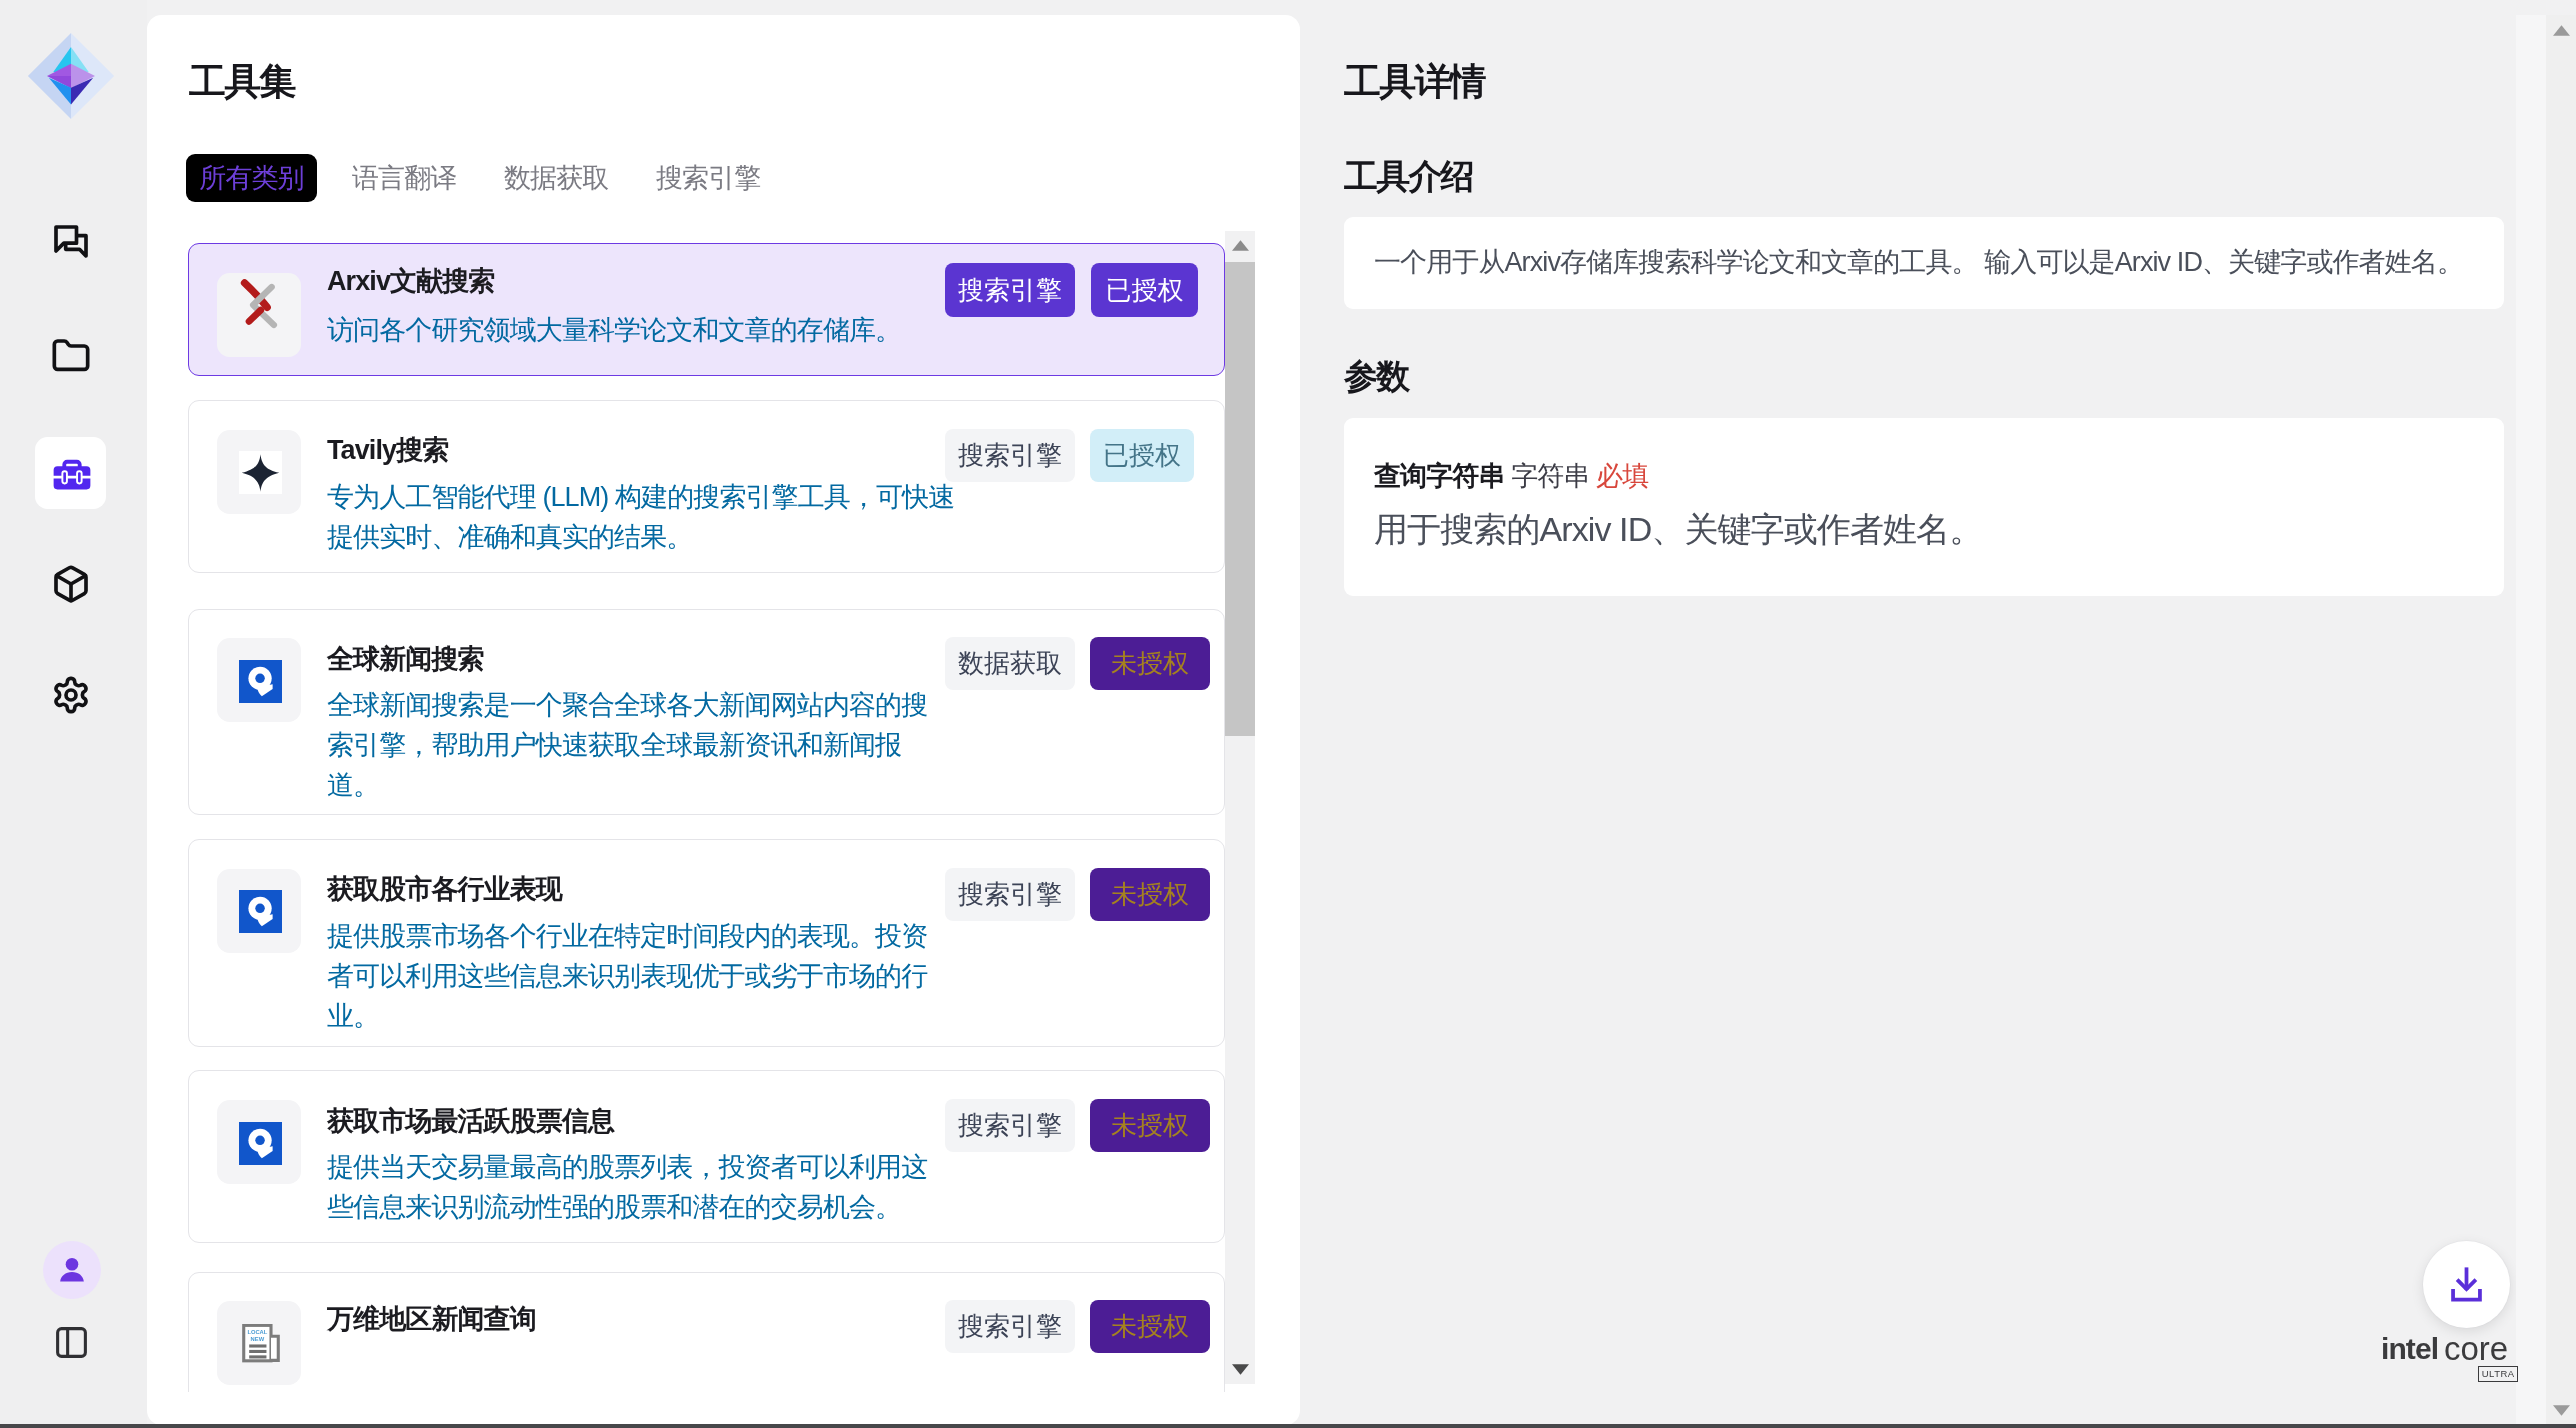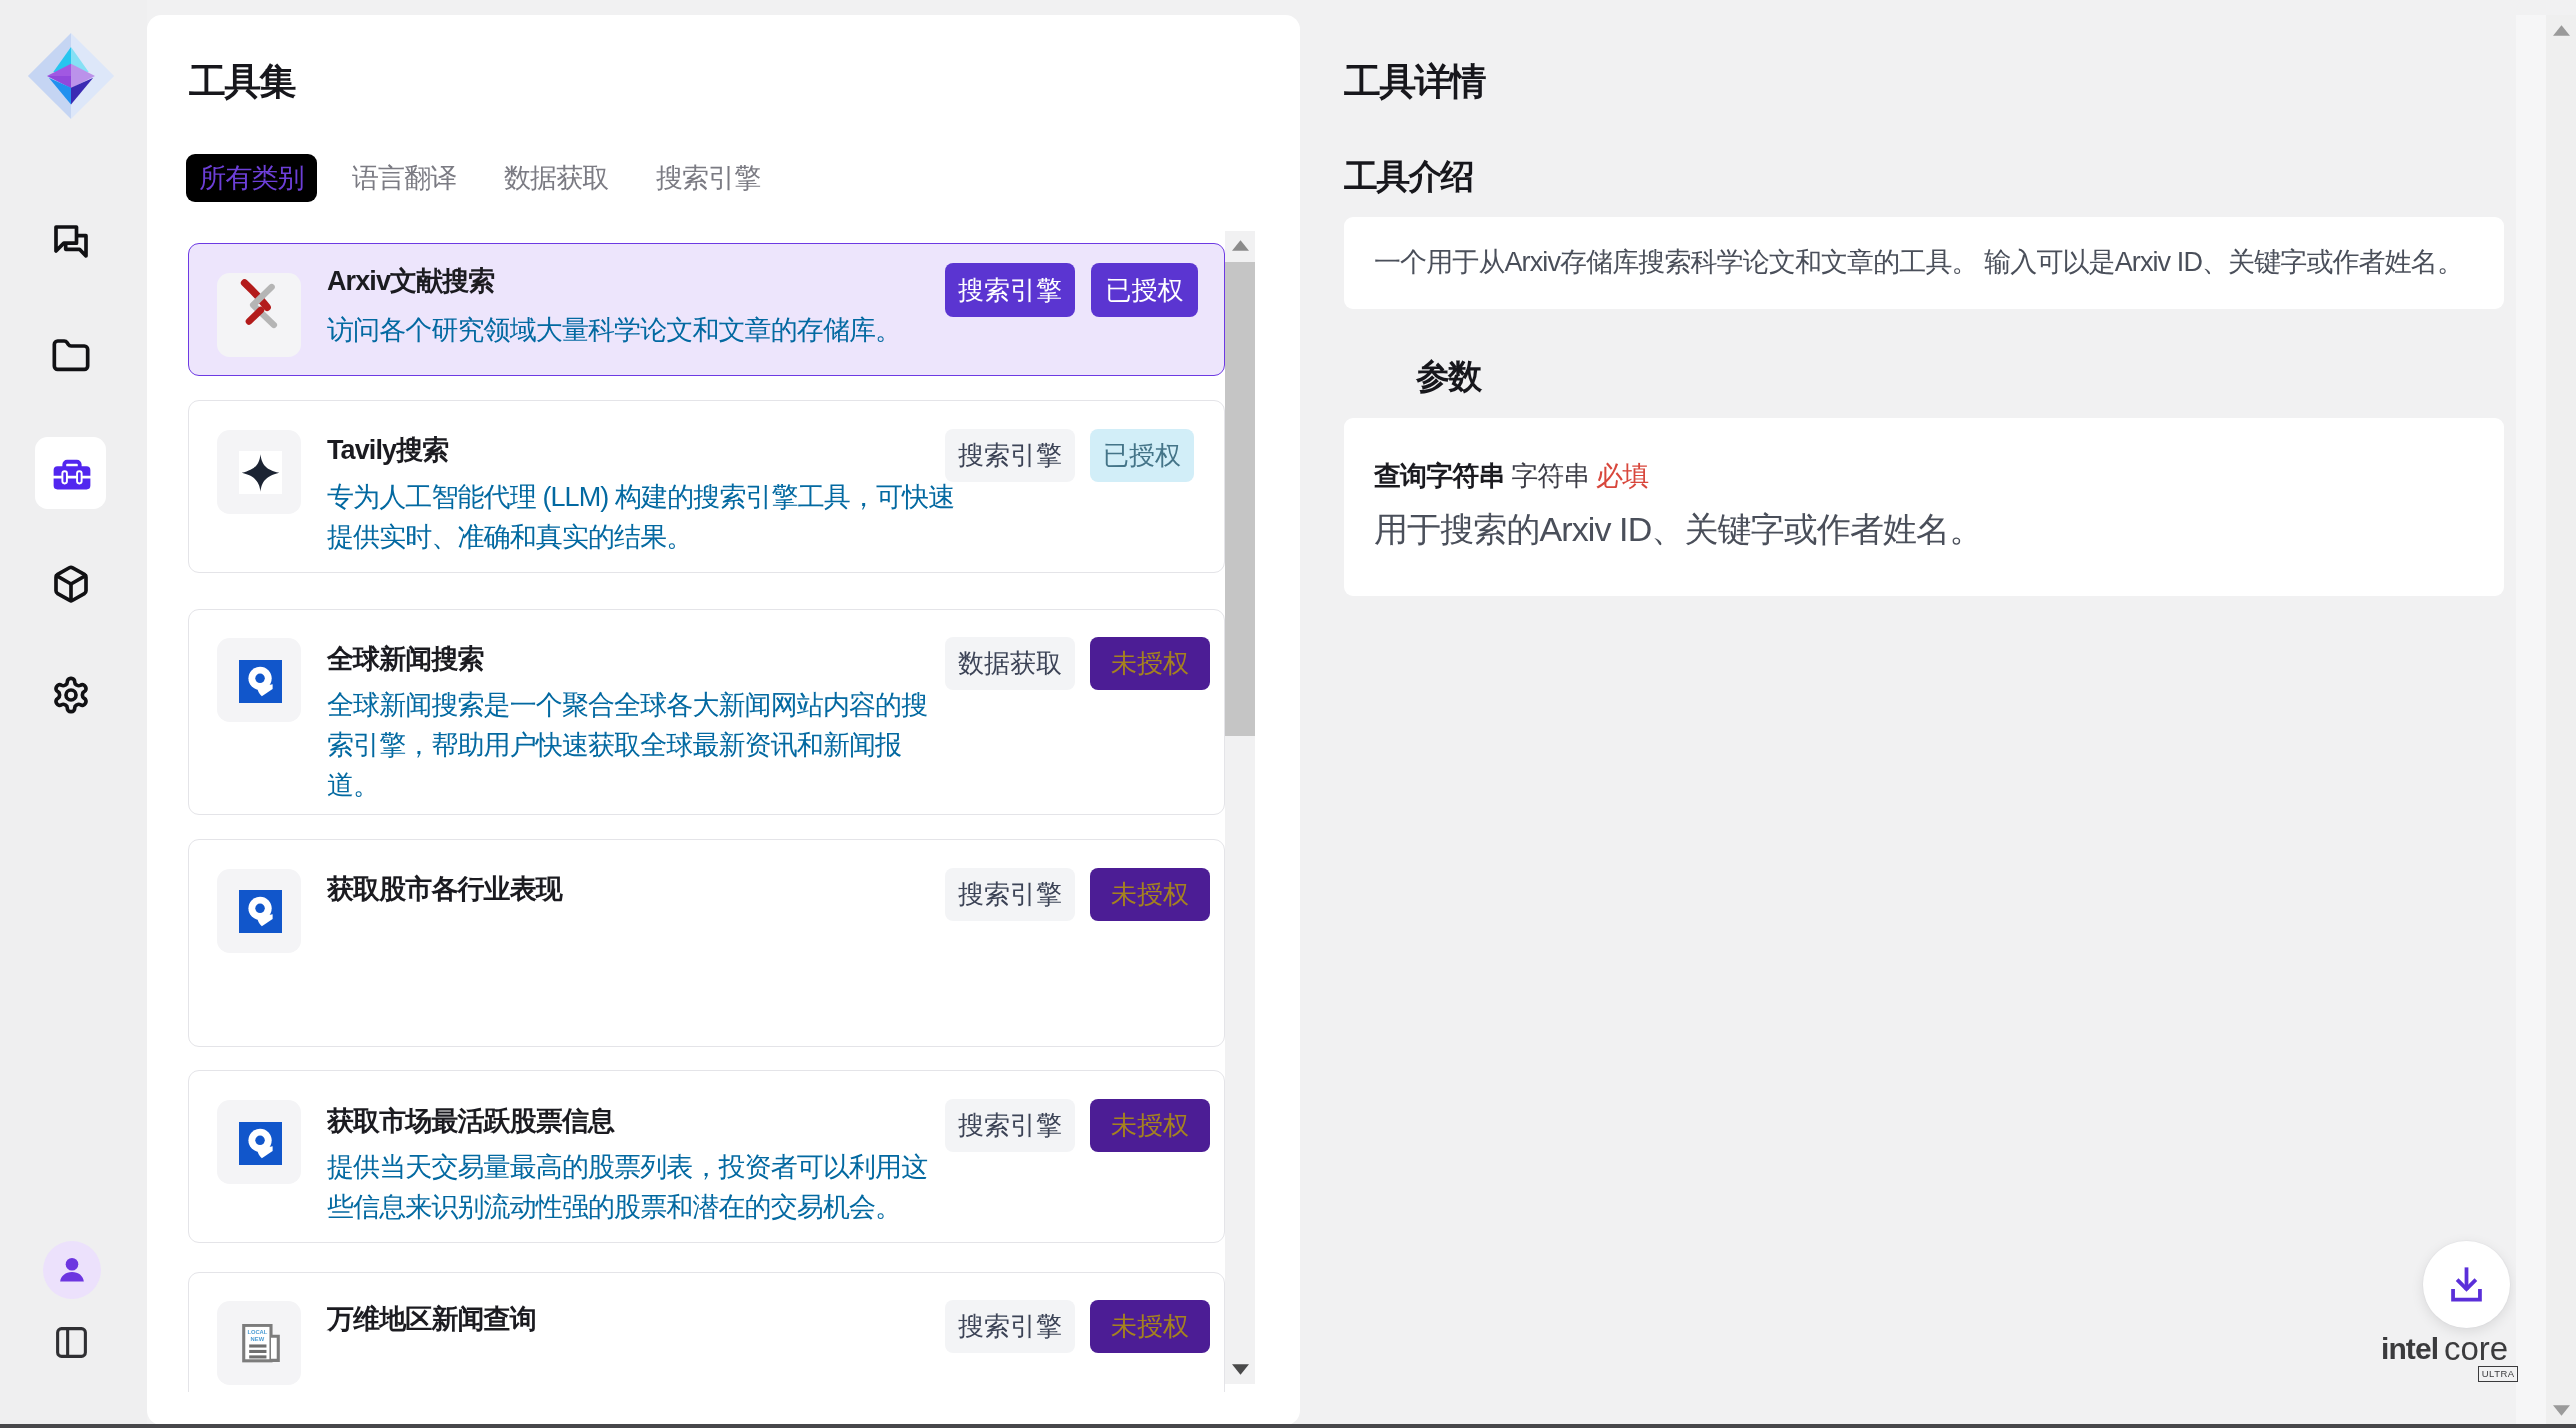--- a/index.html
+++ b/index.html
@@ -125,20 +125,21 @@
 
   <div class="abs card" style="top:608px;height:208px;"></div>
   <div class="abs icsq" style="left:70px;top:638px;"></div>
   <svg class="abs" style="left:92px;top:659px;" width="43" height="43" viewBox="0 0 48 48">
     <rect width="48" height="48" fill="#1156cb"></rect>
     <circle cx="23.5" cy="20.5" r="13" fill="#ffffff"></circle>
     <path d="M20 30.5 L37.5 27 L37.5 32.5 L25.5 40.5 C22.8 38.2 21 34.8 20 30.5 Z" fill="#ffffff"></path>
     <circle cx="23.5" cy="20.5" r="5.3" fill="#1156cb"></circle>
   </svg>
   <div class="abs ttl" style="left:180px;top:641px;">获取股市各行业表现</div>
+  <div class="abs dsc" style="left:180px;top:685px;">提供股票市场各个行业在特定时间段内的表现。投资<br>者可以利用这些信息来识别表现优于或劣于市场的行<br>业。</div>
   <div class="abs tag tagc" style="left:798px;top:637px;">搜索引擎</div>
   <div class="abs tag tagy" style="left:943px;top:637px;">未授权</div>
 
   <div class="abs card" style="top:839px;height:173px;"></div>
   <div class="abs icsq" style="left:70px;top:869px;"></div>
   <svg class="abs" style="left:92px;top:891px;" width="43" height="43" viewBox="0 0 48 48">
     <rect width="48" height="48" fill="#1156cb"></rect>
     <circle cx="23.5" cy="20.5" r="13" fill="#ffffff"></circle>
     <path d="M20 30.5 L37.5 27 L37.5 32.5 L25.5 40.5 C22.8 38.2 21 34.8 20 30.5 Z" fill="#ffffff"></path>
     <circle cx="23.5" cy="20.5" r="5.3" fill="#1156cb"></circle>
@@ -170,21 +171,21 @@
     </svg>
   <svg class="abs" style="left:1085px;top:1133px;" width="17" height="11" viewBox="0 0 19 12">
       <polygon points="0,0 19,0 9.5,12" fill="#4a4a4a"></polygon>
     </svg>
 </div>
 
 <div class="abs" style="left:1344px;top:61px;font-size:37px;letter-spacing:-1.8px;font-weight:700;color:#17171c;line-height:42px;">工具详情</div>
 <div class="abs" style="left:1344px;top:155px;font-size:34px;letter-spacing:-1.8px;font-weight:700;color:#17171c;line-height:42px;">工具介绍</div>
 <div class="abs" style="left:1344px;top:217px;width:1160px;height:92px;background:#ffffff;border-radius:9px;"></div>
 <div class="abs" style="left:1374px;top:242px;font-size:27px;letter-spacing:-0.9px;color:#4a4f5a;line-height:41px;">一个用于从Arxiv存储库搜索科学论文和文章的工具。 输入可以是Arxiv ID、关键字或作者姓名。</div>
-<div class="abs" style="left:1416px;top:355px;font-size:34px;letter-spacing:-1.8px;font-weight:700;color:#17171c;line-height:42px;">参数</div>
+<div class="abs" style="left:1344px;top:355px;font-size:34px;letter-spacing:-1.8px;font-weight:700;color:#17171c;line-height:42px;">参数</div>
 <div class="abs" style="left:1344px;top:418px;width:1160px;height:178px;background:#ffffff;border-radius:9px;"></div>
 <div class="abs" style="left:1374px;top:456px;font-size:27px;letter-spacing:-0.9px;color:#1b1b20;line-height:41px;"><span style="font-weight:700;">查询字符串</span> <span style="color:#3c3c46;">字符串</span> <span style="color:#d8473c;">必填</span></div>
 <div class="abs" style="left:1374px;top:509px;font-size:34px;letter-spacing:-0.9px;color:#4a4f5a;line-height:41px;">用于搜索的Arxiv ID、关键字或作者姓名。</div>
 
 <div class="abs" style="left:2423px;top:1241px;width:87px;height:87px;border-radius:50%;background:#ffffff;box-shadow:0 3.6px 12.6px rgba(0,0,0,0.10), 0 0 0 0.9px #ececee;"></div>
 <svg class="abs" style="left:2445px;top:1263px;" width="43" height="43" viewBox="0 0 24 24" fill="none" stroke="#5a2fd9" stroke-width="2.1" stroke-linejoin="miter" stroke-linecap="square">
   <path d="M4.5 15.5 V20.5 H19.5 V15.5"></path>
   <path d="M12 3.5 V14"></path>
   <path d="M7.5 10 L12 14.5 L16.5 10"></path>
 </svg>

